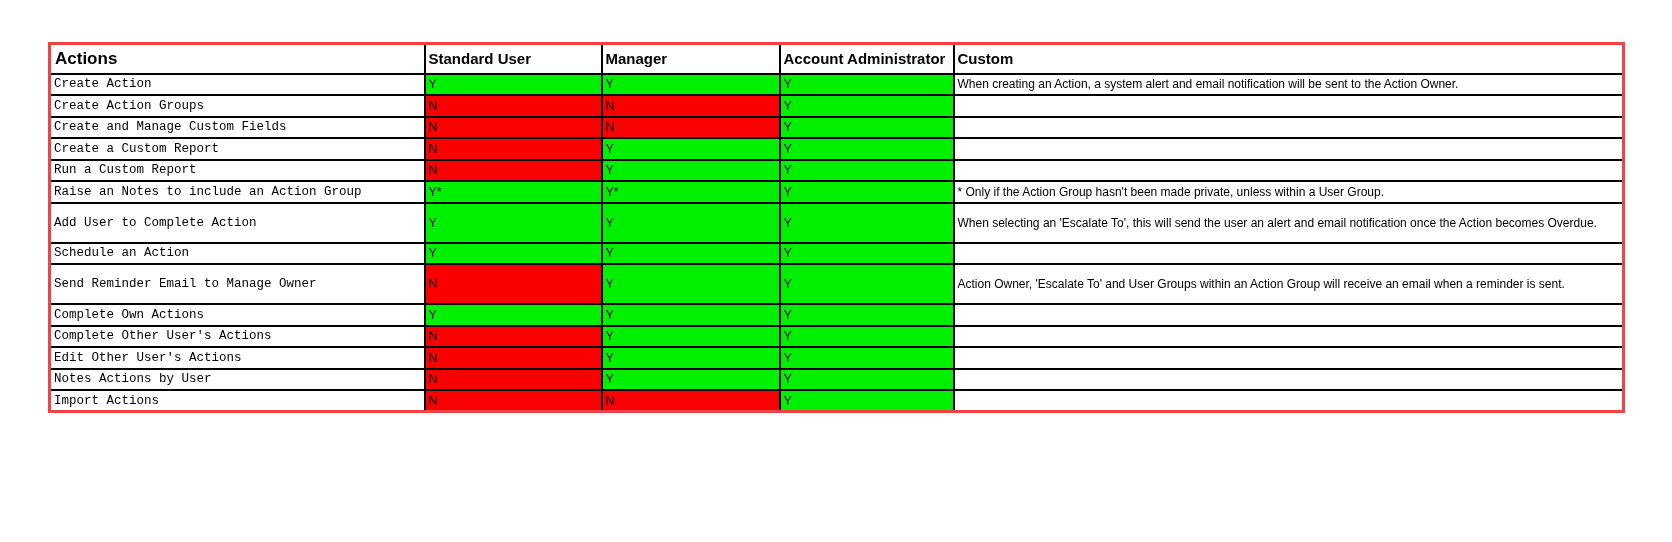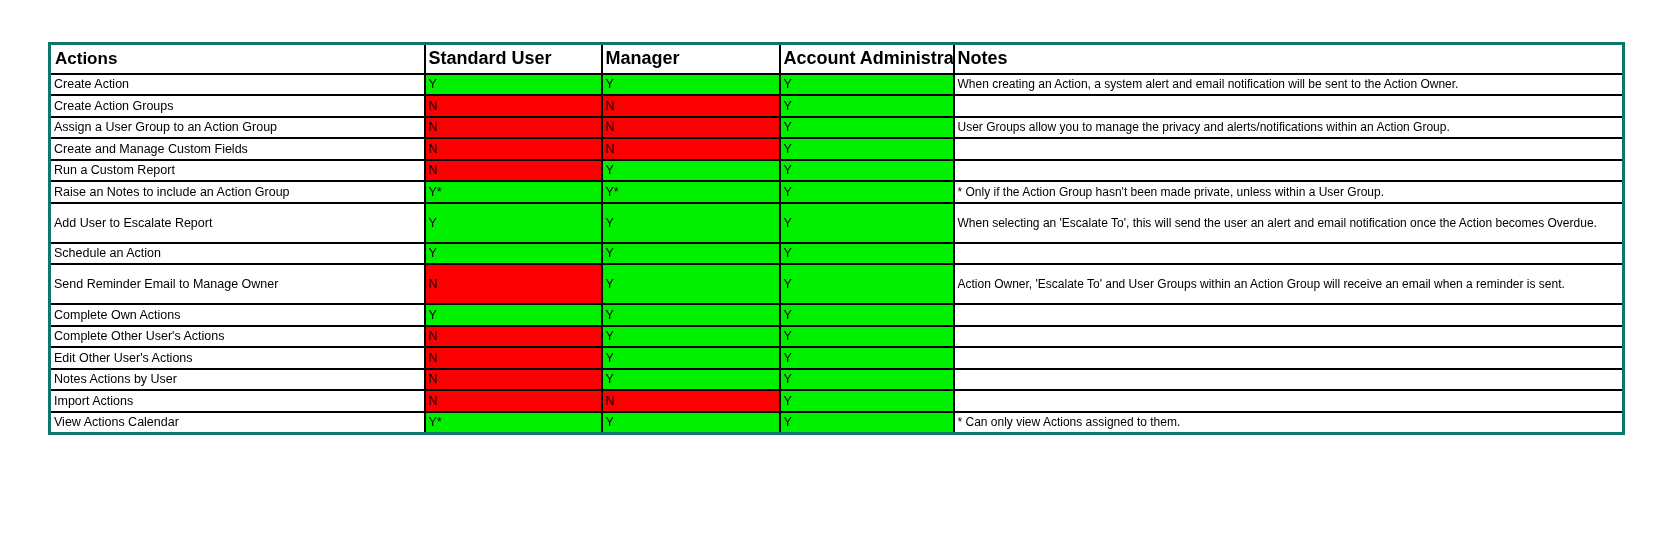--- a/index.html
+++ b/index.html
@@ -25,47 +25,48 @@
   }
   table.perm th,
   table.perm td {
     border: 2px solid #000000;
     padding: 0 3px;
     vertical-align: middle;
     overflow: hidden;
     color: #000000;
   }
   table.perm {
-    border: 3px solid #0f766e;
+    border: 3px solid #ef4444;
   }
   tr.header-row {
     height: 30px;
   }
   tr.header-row th {
     text-align: left;
     font-weight: bold;
-    font-size: 18px;
+    font-size: 15px;
     background: #ffffff;
     border-bottom-width: 2px;
     white-space: nowrap;
   }
   tr.header-row th.title-cell {
     font-size: 17px;
     padding-left: 4px;
   }
   tbody tr {
     height: 21.5px;
   }
   tbody tr.tall {
     height: 40px;
   }
   td.action-cell {
     font-size: 12.5px;
     white-space: nowrap;
     background: #ffffff;
+    font-family: Liberation Mono, monospace;
   }
   td.value-cell {
     font-size: 12.5px;
     white-space: nowrap;
     font-weight: 400;
   }
   td.notes-cell {
     font-size: 12px;
     line-height: 18px;
     white-space: normal;
@@ -83,68 +84,68 @@
       <col style="width:178px">
       <col style="width:174px">
       <col style="width:670px">
     </colgroup>
     <thead>
       <tr class="header-row">
         <th class="title-cell">Actions</th>
         <th>Standard User</th>
         <th>Manager</th>
         <th>Account Administrator</th>
-        <th>Notes</th>
+        <th>Custom</th>
       </tr>
     </thead>
     <tbody>
         <tr>
           <td class="action-cell">Create Action</td>
           <td class="value-cell yes" style="background: rgb(0, 240, 0);">Y</td>
           <td class="value-cell yes" style="background: rgb(0, 240, 0);">Y</td>
           <td class="value-cell yes" style="background: rgb(0, 240, 0);">Y</td>
           <td class="notes-cell">When creating an Action, a system alert and email notification will be sent to the Action Owner.</td>
         </tr>
         <tr>
           <td class="action-cell">Create Action Groups</td>
           <td class="value-cell no" style="background: rgb(250, 0, 0);">N</td>
           <td class="value-cell no" style="background: rgb(250, 0, 0);">N</td>
           <td class="value-cell yes" style="background: rgb(0, 240, 0);">Y</td>
           <td class="notes-cell"></td>
         </tr>
         <tr>
-          <td class="action-cell">Assign a User Group to an Action Group</td>
-          <td class="value-cell no" style="background: rgb(250, 0, 0);">N</td>
-          <td class="value-cell no" style="background: rgb(250, 0, 0);">N</td>
-          <td class="value-cell yes" style="background: rgb(0, 240, 0);">Y</td>
-          <td class="notes-cell">User Groups allow you to manage the privacy and alerts/notifications within an Action Group.</td>
-        </tr>
-        <tr>
           <td class="action-cell">Create and Manage Custom Fields</td>
           <td class="value-cell no" style="background: rgb(250, 0, 0);">N</td>
           <td class="value-cell no" style="background: rgb(250, 0, 0);">N</td>
+          <td class="value-cell yes" style="background: rgb(0, 240, 0);">Y</td>
+          <td class="notes-cell"></td>
+        </tr>
+        <tr>
+          <td class="action-cell">Create a Custom Report</td>
+          <td class="value-cell no" style="background: rgb(250, 0, 0);">N</td>
+          <td class="value-cell yes" style="background: rgb(0, 240, 0);">Y</td>
           <td class="value-cell yes" style="background: rgb(0, 240, 0);">Y</td>
           <td class="notes-cell"></td>
         </tr>
         <tr>
           <td class="action-cell">Run a Custom Report</td>
           <td class="value-cell no" style="background: rgb(250, 0, 0);">N</td>
           <td class="value-cell yes" style="background: rgb(0, 240, 0);">Y</td>
           <td class="value-cell yes" style="background: rgb(0, 240, 0);">Y</td>
           <td class="notes-cell"></td>
         </tr>
         <tr>
           <td class="action-cell">Raise an Notes to include an Action Group</td>
           <td class="value-cell yes" style="background: rgb(0, 240, 0);">Y*</td>
           <td class="value-cell yes" style="background: rgb(0, 240, 0);">Y*</td>
           <td class="value-cell yes" style="background: rgb(0, 240, 0);">Y</td>
           <td class="notes-cell">* Only if the Action Group hasn't been made private, unless within a User Group.</td>
         </tr>
         <tr class="tall">
-          <td class="action-cell">Add User to Escalate Report</td>
+          <td class="action-cell">Add User to Complete Action</td>
           <td class="value-cell yes" style="background: rgb(0, 240, 0);">Y</td>
           <td class="value-cell yes" style="background: rgb(0, 240, 0);">Y</td>
           <td class="value-cell yes" style="background: rgb(0, 240, 0);">Y</td>
           <td class="notes-cell">When selecting an 'Escalate To', this will send the user an alert and email notification once the Action becomes Overdue.</td>
         </tr>
         <tr>
           <td class="action-cell">Schedule an Action</td>
           <td class="value-cell yes" style="background: rgb(0, 240, 0);">Y</td>
           <td class="value-cell yes" style="background: rgb(0, 240, 0);">Y</td>
           <td class="value-cell yes" style="background: rgb(0, 240, 0);">Y</td>
@@ -184,23 +185,16 @@
           <td class="value-cell yes" style="background: rgb(0, 240, 0);">Y</td>
           <td class="value-cell yes" style="background: rgb(0, 240, 0);">Y</td>
           <td class="notes-cell"></td>
         </tr>
         <tr>
           <td class="action-cell">Import Actions</td>
           <td class="value-cell no" style="background: rgb(250, 0, 0);">N</td>
           <td class="value-cell no" style="background: rgb(250, 0, 0);">N</td>
           <td class="value-cell yes" style="background: rgb(0, 240, 0);">Y</td>
           <td class="notes-cell"></td>
-        </tr>
-        <tr>
-          <td class="action-cell">View Actions Calendar</td>
-          <td class="value-cell yes" style="background: rgb(0, 240, 0);">Y*</td>
-          <td class="value-cell yes" style="background: rgb(0, 240, 0);">Y</td>
-          <td class="value-cell yes" style="background: rgb(0, 240, 0);">Y</td>
-          <td class="notes-cell">* Can only view Actions assigned to them.</td>
         </tr>
       </tbody>
   </table>
 </div>
 
 </body></html>

